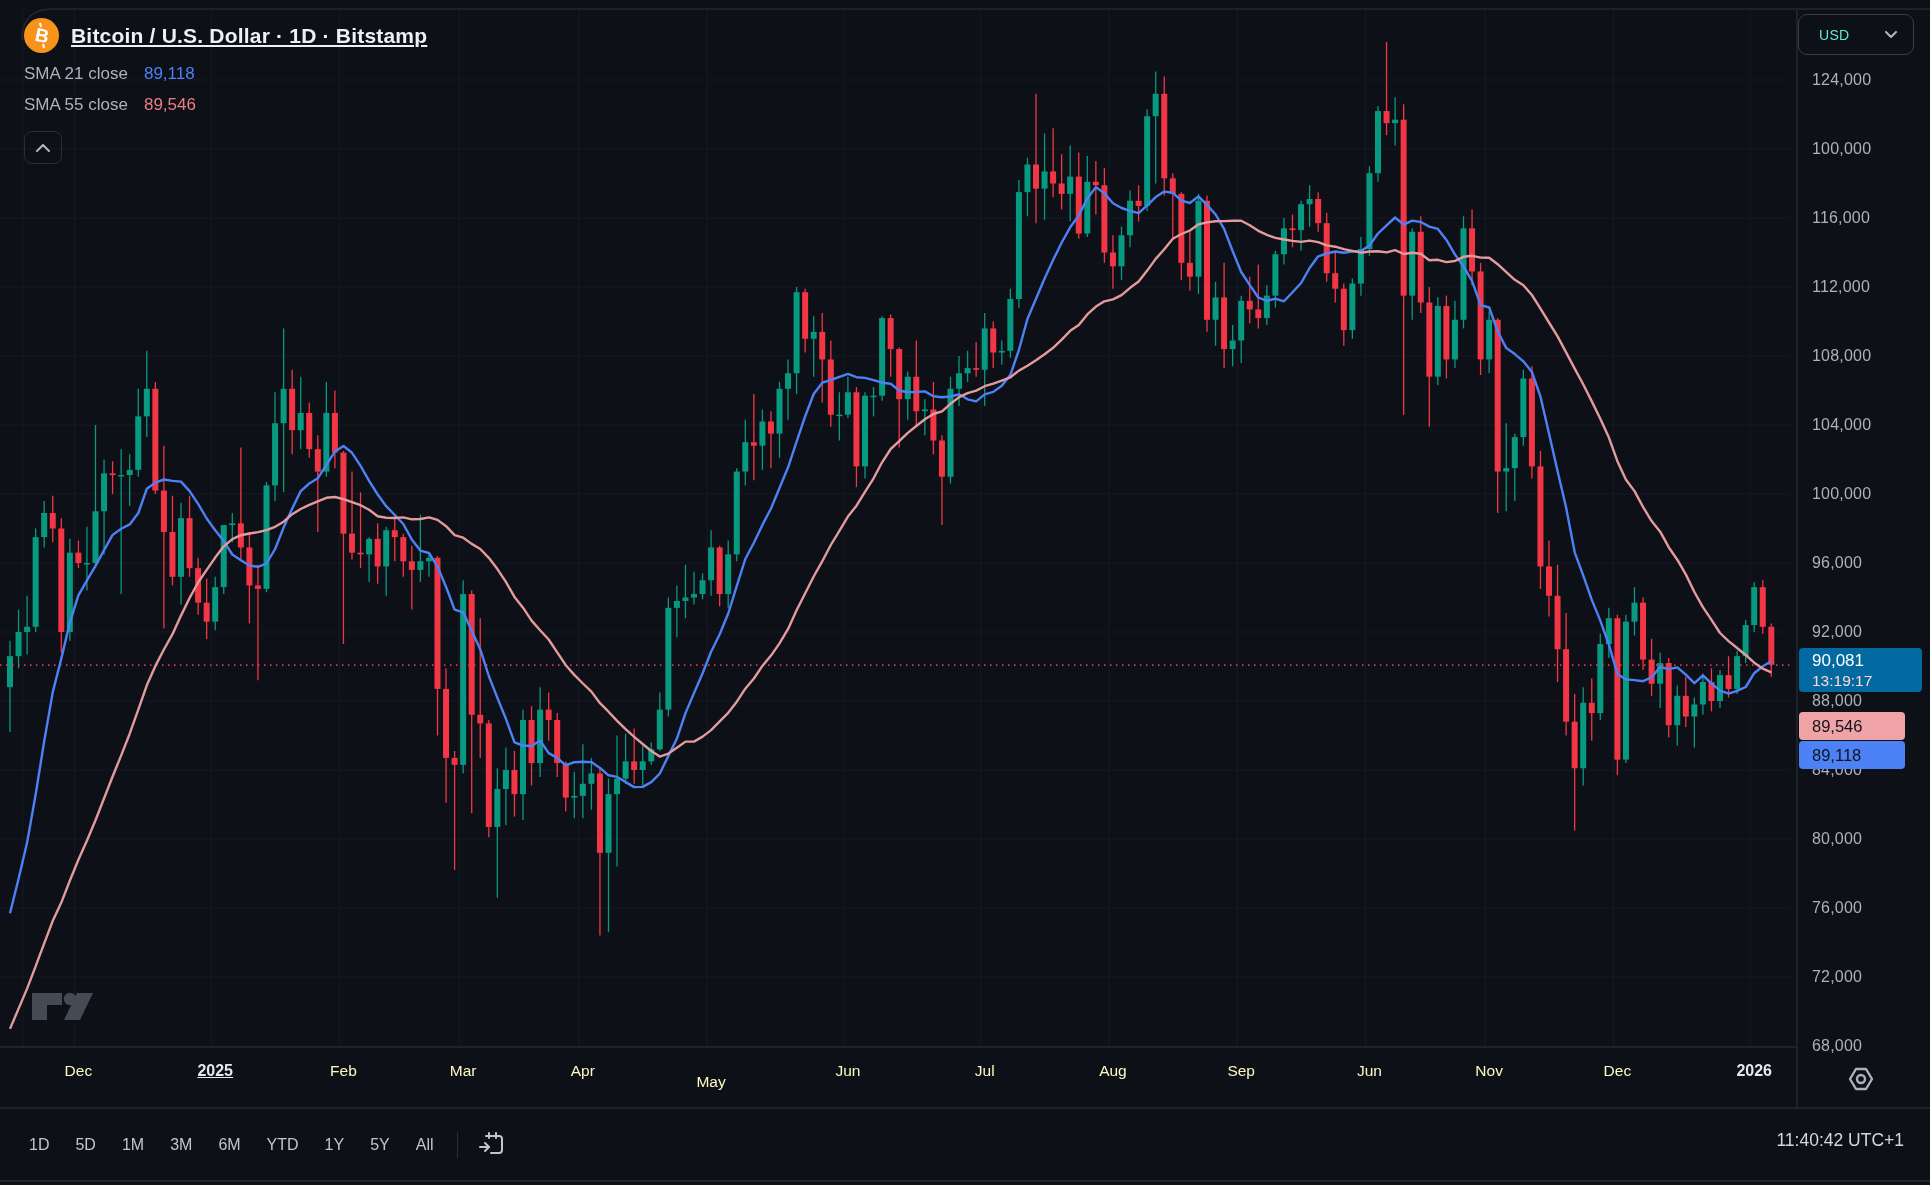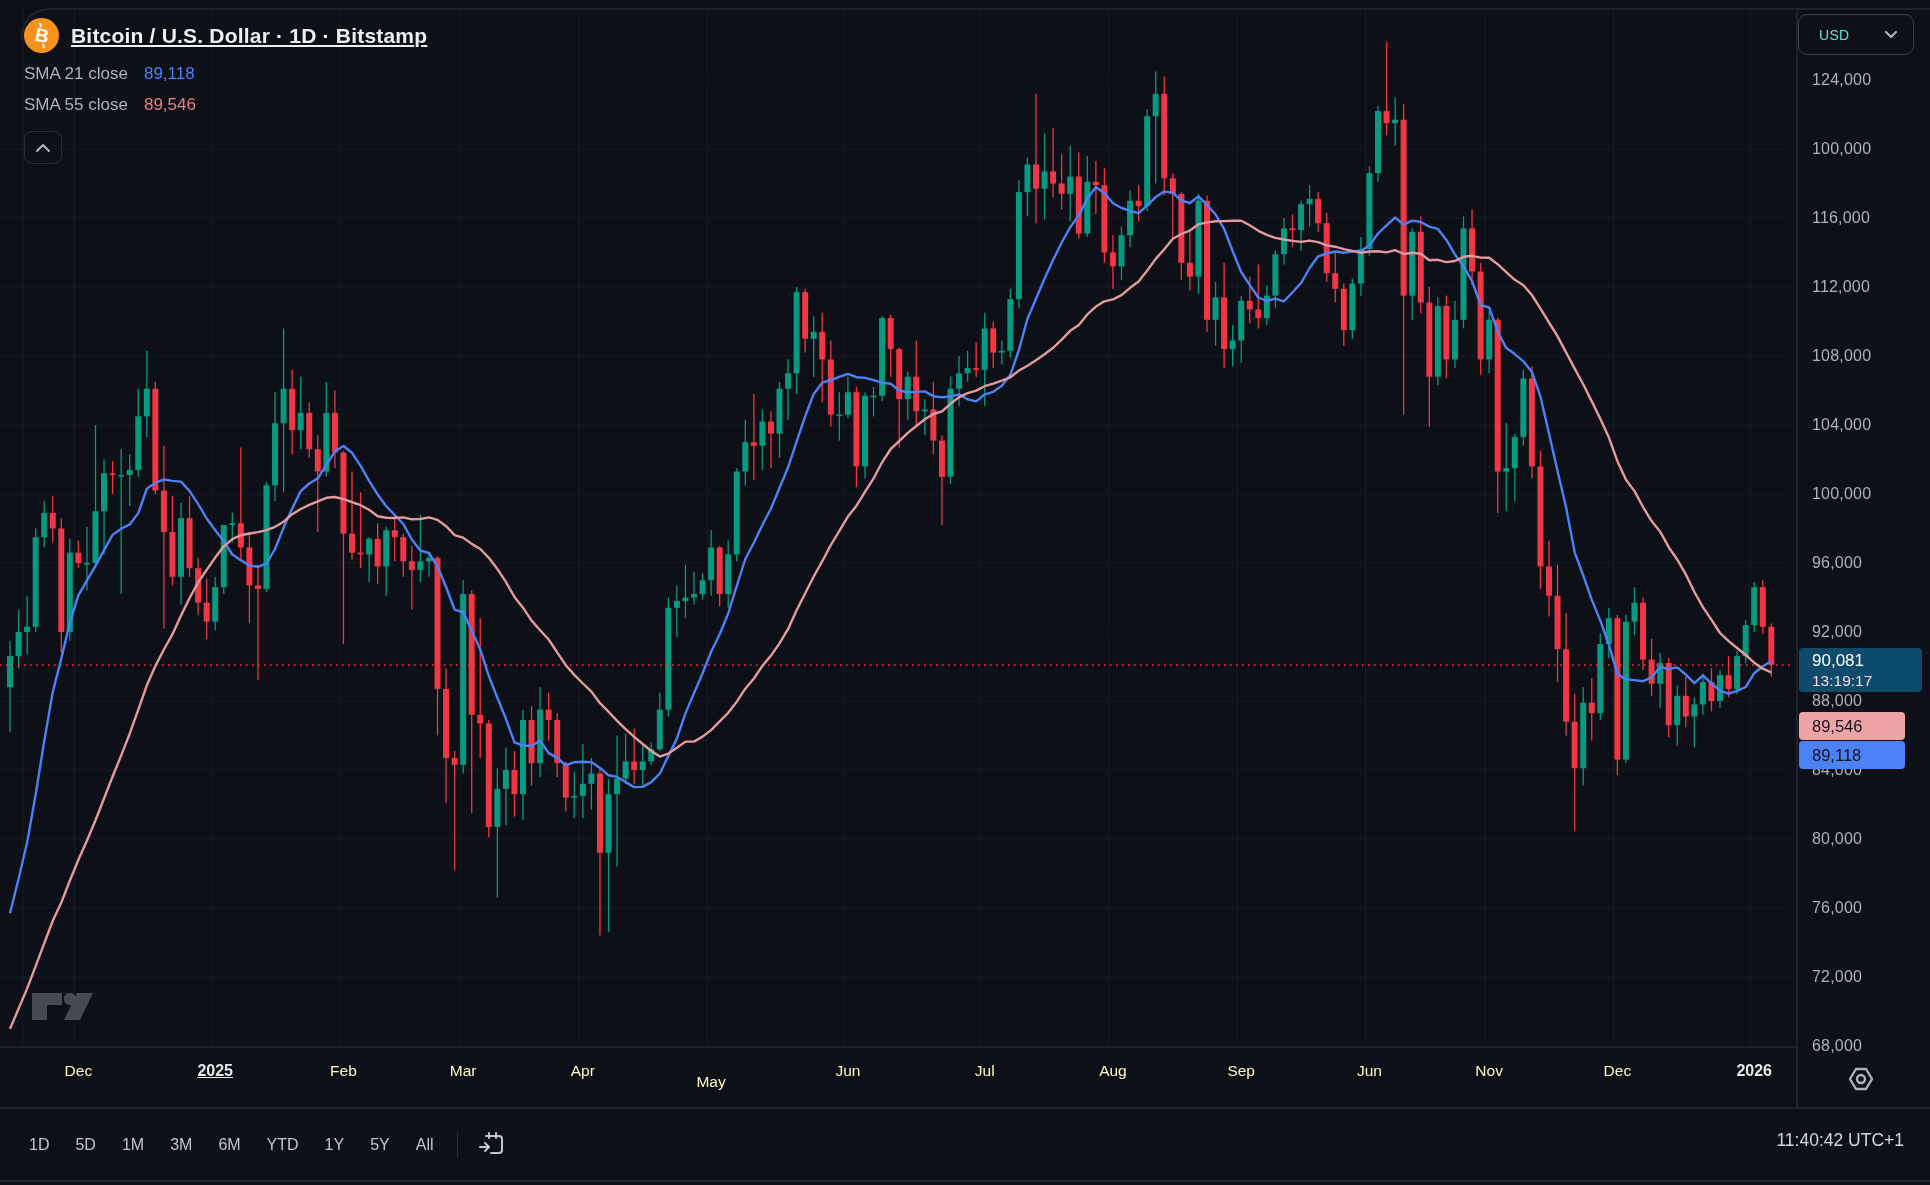--- a/index.html
+++ b/index.html
@@ -28,21 +28,21 @@
   #usd-btn .lbl{color:#5eead4;font-size:14px;letter-spacing:.3px;text-align:right;}
   
   .ptick{position:absolute;left:1812px;transform:translateY(-50%);font-size:16px;
          color:#aeb1ba;z-index:5;letter-spacing:.2px;}
   .mtick{position:absolute;top:1062px;transform:translateX(-50%);font-size:15.5px;
          color:#fef9c3;z-index:5;}
   .mtick.bold{font-weight:700;color:#e6e8ed;font-size:16px;}
   
   .badge{position:absolute;left:1799px;z-index:20;border-radius:4px;
          box-sizing:border-box;padding:2px 0 2px 13px;}
-  #badge-last{background:#0c4a6e;color:#fff;width:123px;}
+  #badge-last{background:#0369a1;color:#fff;width:123px;}
   #badge-last .p{font-size:17px;line-height:21px;}
   #badge-last .cd{font-size:15.5px;line-height:19px;color:#ffd9dc;}
   #badge-sma55{background:#f0a3a7;color:#10131a;width:106px;font-size:16.5px;line-height:24px;}
   #badge-sma21{background:#4c82f5;color:#10131a;width:106px;font-size:16.5px;line-height:24px;}
   
   #toolbar{position:absolute;left:0;top:1109px;width:1581px;height:71px;display:flex;
            align-items:center;z-index:25;}
   .rng{font-size:16px;color:#c2c5cd;padding:8px 13px;border-radius:6px;cursor:pointer;}
   .tb-div{width:1px;height:26px;background:#2a2e39;margin:0 10px;}
   #goto-btn{cursor:pointer;display:flex;align-items:center;padding:4px 10px;}

